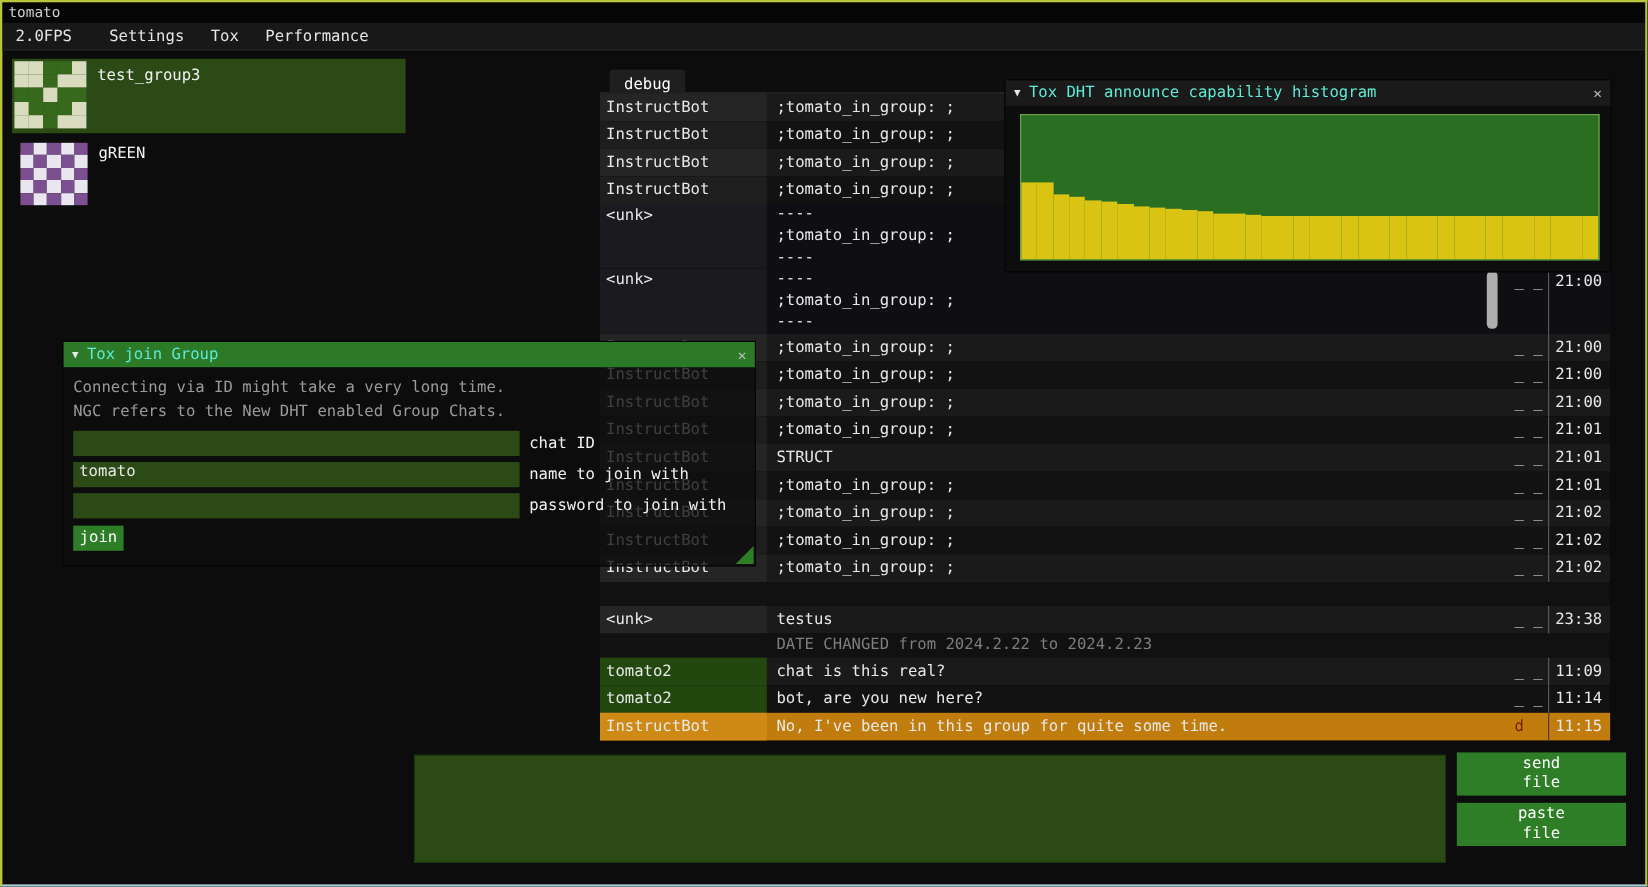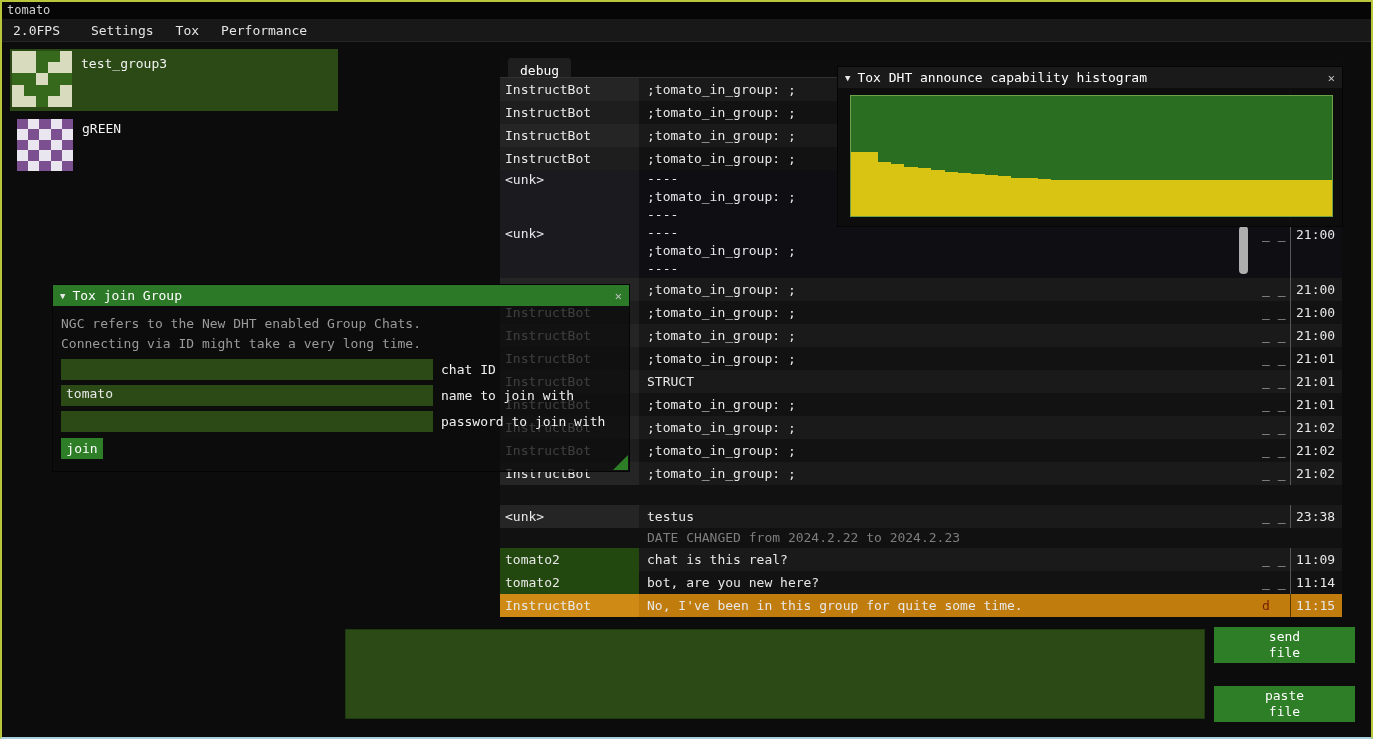--- a/index.html
+++ b/index.html
@@ -54,26 +54,26 @@
   .crow.highlight .cname { background:var(--highlight-name-bg,#ce8a14); }
   .crow.highlight .cflags { color:var(--highlight-flag,#7a2000); }
   .crow.highlight .ctime { border-left-color:#5a3a00; }
 
   .chat-scrollbar-thumb { position:absolute; left:739px; top:168px; width:9px; height:48px; background:#aeaeae; border-radius:4px; z-index:3; }
 
   
   .composer-input { position:absolute; left:343px; top:627px; width:860px; height:90px; background:var(--input-green,#2b4a16); border:1px solid #1d3a0e; }
   .file-btn { position:absolute; left:1212px; width:141px; height:36px; background:var(--accent-green,#2e7d27); color:#fff; border:none; font:inherit; white-space:pre-line; line-height:16px; text-align:center; cursor:pointer; }
   .file-btn.send { top:625px; }
-  .file-btn.paste { top:684px; }
+  .file-btn.paste { top:667px; }
 
   
   .win-titlebar { height:21px; display:flex; align-items:center; gap:7px; padding:0 7px; }
   .win-titlebar .collapse { font-size:9px; color:#e8e8e8; }
-  .win-titlebar .win-title { flex:1; color:#ffffff; overflow:hidden; white-space:pre; }
+  .win-titlebar .win-title { flex:1; color:#5eead4; overflow:hidden; white-space:pre; }
   .win-titlebar .close { color:#c0c0c0; font-size:12px; }
   .join-window { position:absolute; left:50px; top:282px; width:578px; height:188px; background:rgba(13,13,13,0.78); border:1px solid #050505; z-index:10; }
   .join-window .win-titlebar { background:var(--title-green,#2c7a28); }
   .join-body { padding:8px 8px 0 8px; }
   .hint { color:#9a9a9a; line-height:20px; white-space:pre; }
   .field-row { display:flex; align-items:center; margin-top:5px; }
   .field { width:372px; height:21px; background:var(--input-green,#2b4a16); padding:1px 5px; overflow:hidden; white-space:pre; }
   .field-label { margin-left:8px; color:#f0f0f0; white-space:pre; }
   .join-btn { display:block; margin-top:6px; width:42px; height:21px; background:var(--accent-green,#2e7d27); color:#fff; border:none; font:inherit; cursor:pointer; }
   .resize-grip { position:absolute; right:1px; bottom:1px; width:0; height:0; border-style:solid; border-width:0 0 15px 15px; border-color:transparent transparent var(--accent-green,#2e7d27) transparent; }
@@ -301,22 +301,22 @@
   <button class="file-btn paste">paste
 file</button>
 
   <div class="join-window">
     <div class="win-titlebar">
       <span class="collapse">▼</span>
       <span class="win-title">Tox join Group</span>
       <span class="close">✕</span>
     </div>
     <div class="join-body">
+      <div class="hint">Connecting via ID might take a very long time.</div>
       <div class="hint">NGC refers to the New DHT enabled Group Chats.</div>
-      <div class="hint">Connecting via ID might take a very long time.</div>
       <div class="field-row">
         <div class="field"></div>
         <span class="field-label">chat ID</span>
       </div>
       <div class="field-row">
         <div class="field">tomato</div>
         <span class="field-label">name to join with</span>
       </div>
       <div class="field-row">
         <div class="field"></div>

